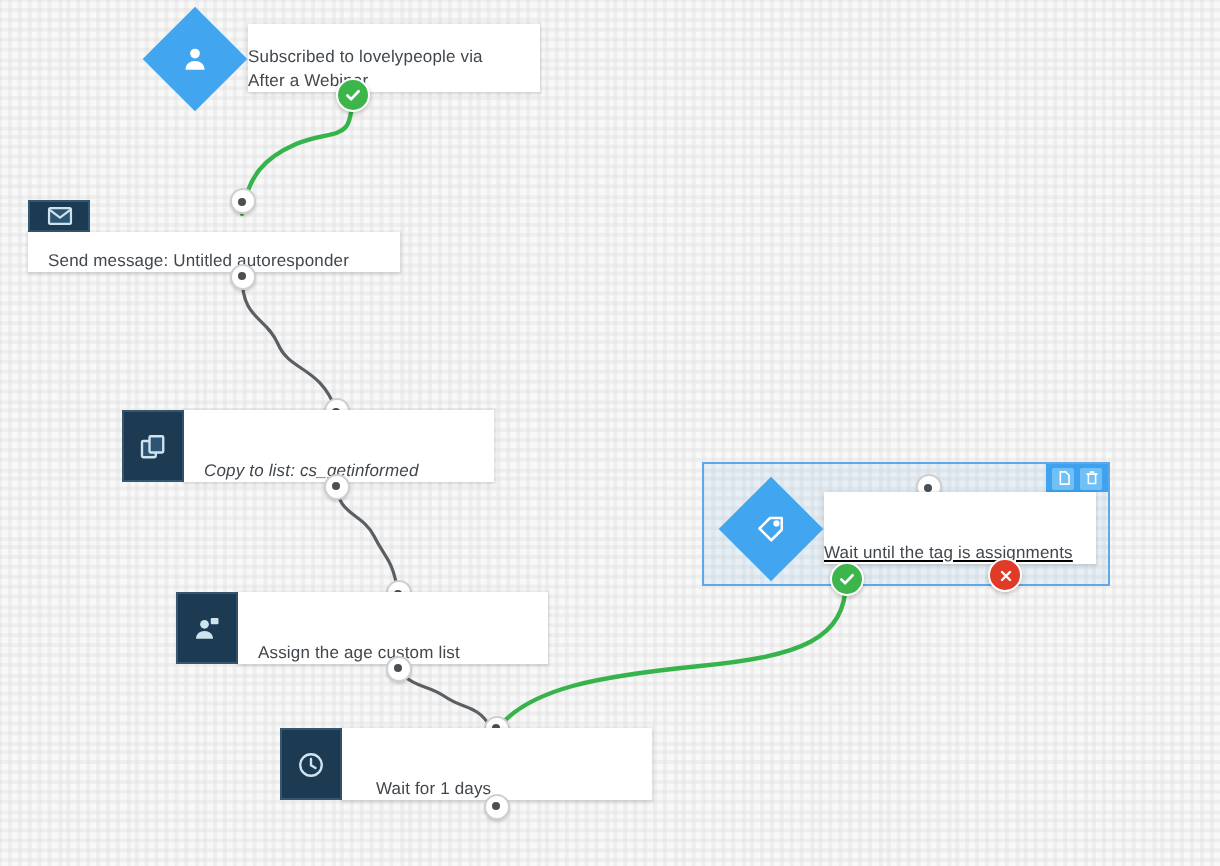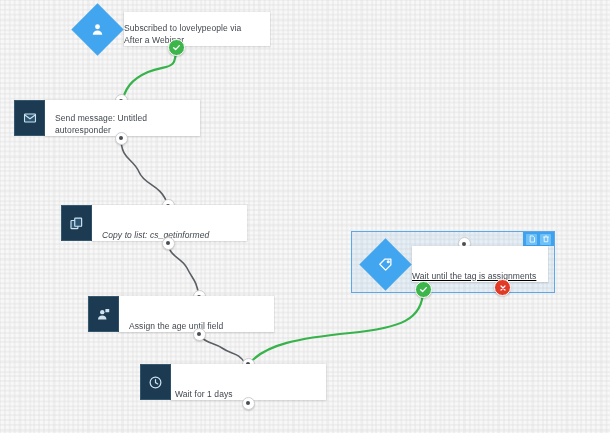--- a/index.html
+++ b/index.html
@@ -207,21 +207,21 @@
       <div class="node-label">Subscribed to lovelypeople via After a Webinar</div>
     </div>
   </div>
   <div class="badge badge-yes" style="left:168px; top:39px;">
     <svg width="9" height="9" viewBox="0 0 24 24" fill="none" stroke="#ffffff" stroke-width="3.6" stroke-linecap="round" stroke-linejoin="round">
       <path d="M4.5 12.6 L9.6 17.6 L19.5 7"></path>
     </svg>
   </div>
 
   <div class="port" style="left:114.5px; top:94px;"></div>
-  <div class="node" style="left:14px; top:100px; width:186px; height:36px;">
+  <div class="node" style="left:14px; top:100px; width:186px; height:36px;flex-direction:column;">
     <div class="icon-square">
       <span>
         <svg width="14" height="14" viewBox="0 0 24 24" fill="none" stroke="#cfe3ef" stroke-width="1.9" stroke-linejoin="round">
           <rect x="2.6" y="5.2" width="18.8" height="13.6" rx="1.2" fill="#2b5572"></rect>
           <path d="M2.6 6.4 L12 13.4 L21.4 6.4"></path>
         </svg>
       </span>
     </div>
     <div class="node-card" style="flex:1;">
       <div class="node-label" style="padding-left:10px;">Send message: Untitled autoresponder</div>
@@ -250,37 +250,37 @@
     <div class="icon-square">
       <span>
         <svg width="15" height="15" viewBox="0 0 24 24" fill="#cfe3ef">
           <circle cx="10" cy="8.2" r="3.5"></circle>
           <path d="M3.2 19.8c0-3.9 3-6.3 6.8-6.3s6.8 2.4 6.8 6.3z"></path>
           <rect x="15" y="3.2" width="6.2" height="5" rx="0.8"></rect>
         </svg>
       </span>
     </div>
     <div class="node-card" style="flex:1;">
-      <div class="node-label" style="padding-left:10px;">Assign the age until field</div>
+      <div class="node-label" style="padding-left:10px;">Assign the age custom list</div>
     </div>
   </div>
   <div class="port" style="left:192.5px; top:327.5px;"></div>
 
   <div class="port" style="left:241.5px; top:357.5px;"></div>
   <div class="node" style="left:140px; top:364px; width:186px; height:36px;">
     <div class="icon-square">
       <span>
         <svg width="15" height="15" viewBox="0 0 24 24" fill="none" stroke="#cfe3ef" stroke-width="1.9" stroke-linecap="round">
           <circle cx="12" cy="12" r="8.6"></circle>
           <path d="M12 7.2 L12 12.2 L15.6 14.4"></path>
         </svg>
       </span>
     </div>
     <div class="node-card" style="flex:1;">
-      <div class="node-label" style="padding-left:4px;">Wait for 1 days</div>
+      <div class="node-label" style="padding-left:17px;">Wait for 1 days</div>
     </div>
   </div>
   <div class="port" style="left:241.5px; top:396.5px;"></div>
 
   <div class="selection" style="left:351px; top:231px; width:204px; height:62px;">
     <div class="sel-toolbar">
       <span class="tb-btn">
         <svg width="8" height="8" viewBox="0 0 24 24" fill="none" stroke="#ffffff" stroke-width="2.4" stroke-linejoin="round">
           <path d="M6.5 2.8 h8 l5 5 v13.4 h-13 z"></path>
         </svg>

